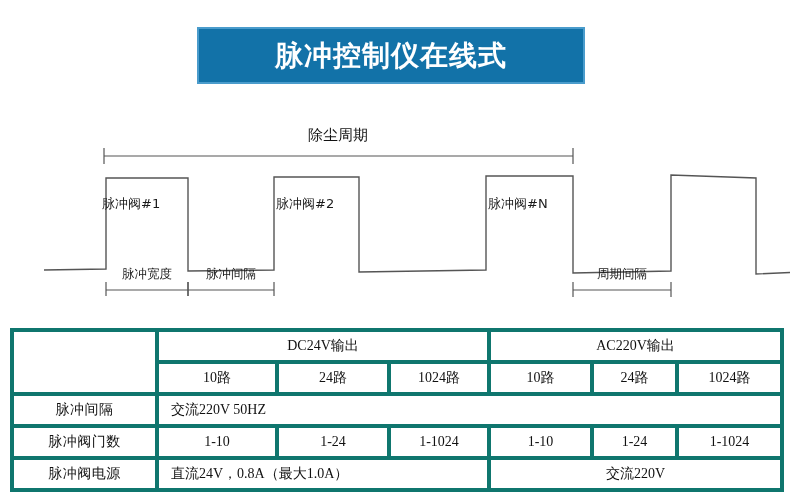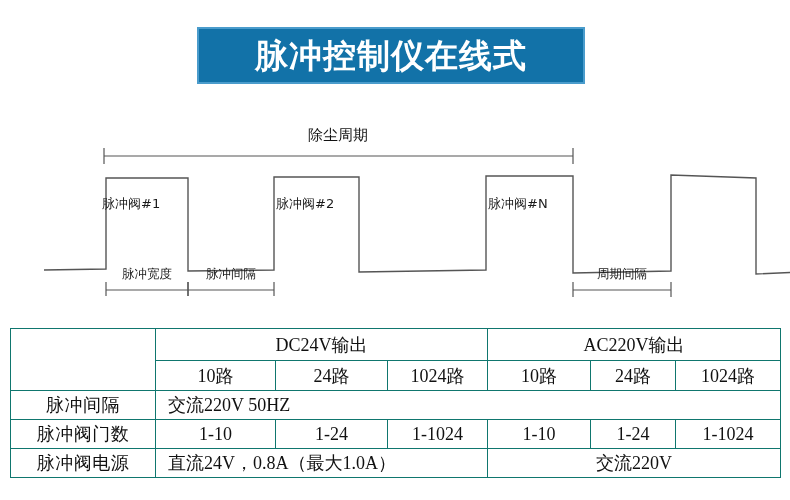--- a/index.html
+++ b/index.html
@@ -18,21 +18,21 @@
     left:197px;top:27px;
     width:388px;height:57px;
     background:#1272a8;
     border:2px solid #4a9ccc;
     box-sizing:border-box;
     display:flex;align-items:center;justify-content:center;
   }
   .banner-text{
     color:#ffffff;
     font-family:"DejaVu Sans","Liberation Sans",sans-serif;
-    font-size:33px;
+    font-size:28px;
     font-weight:bold;
     letter-spacing:1px;
     line-height:1;
     white-space:nowrap;
   }
 
   
   .diagram{
     position:absolute;
     left:0;top:110px;
@@ -58,24 +58,24 @@
   
   .spec-table{
     position:absolute;
     left:10px;top:328px;
     width:770px;
     border-collapse:collapse;
     table-layout:fixed;
     font-family:"Liberation Serif","DejaVu Serif",serif;
   }
   .spec-table td{
-    border:1px solid #0f766e;
+    border:4px solid #0f766e;
     text-align:center;
     vertical-align:middle;
-    font-size:18px;
+    font-size:14px;
     color:#111111;
     height:28px;
     padding:0 4px;
     white-space:nowrap;
   }
   .spec-table td.rowhdr{
     font-weight:normal;
     letter-spacing:0.5px;
   }
   .spec-table td.leftpad{

